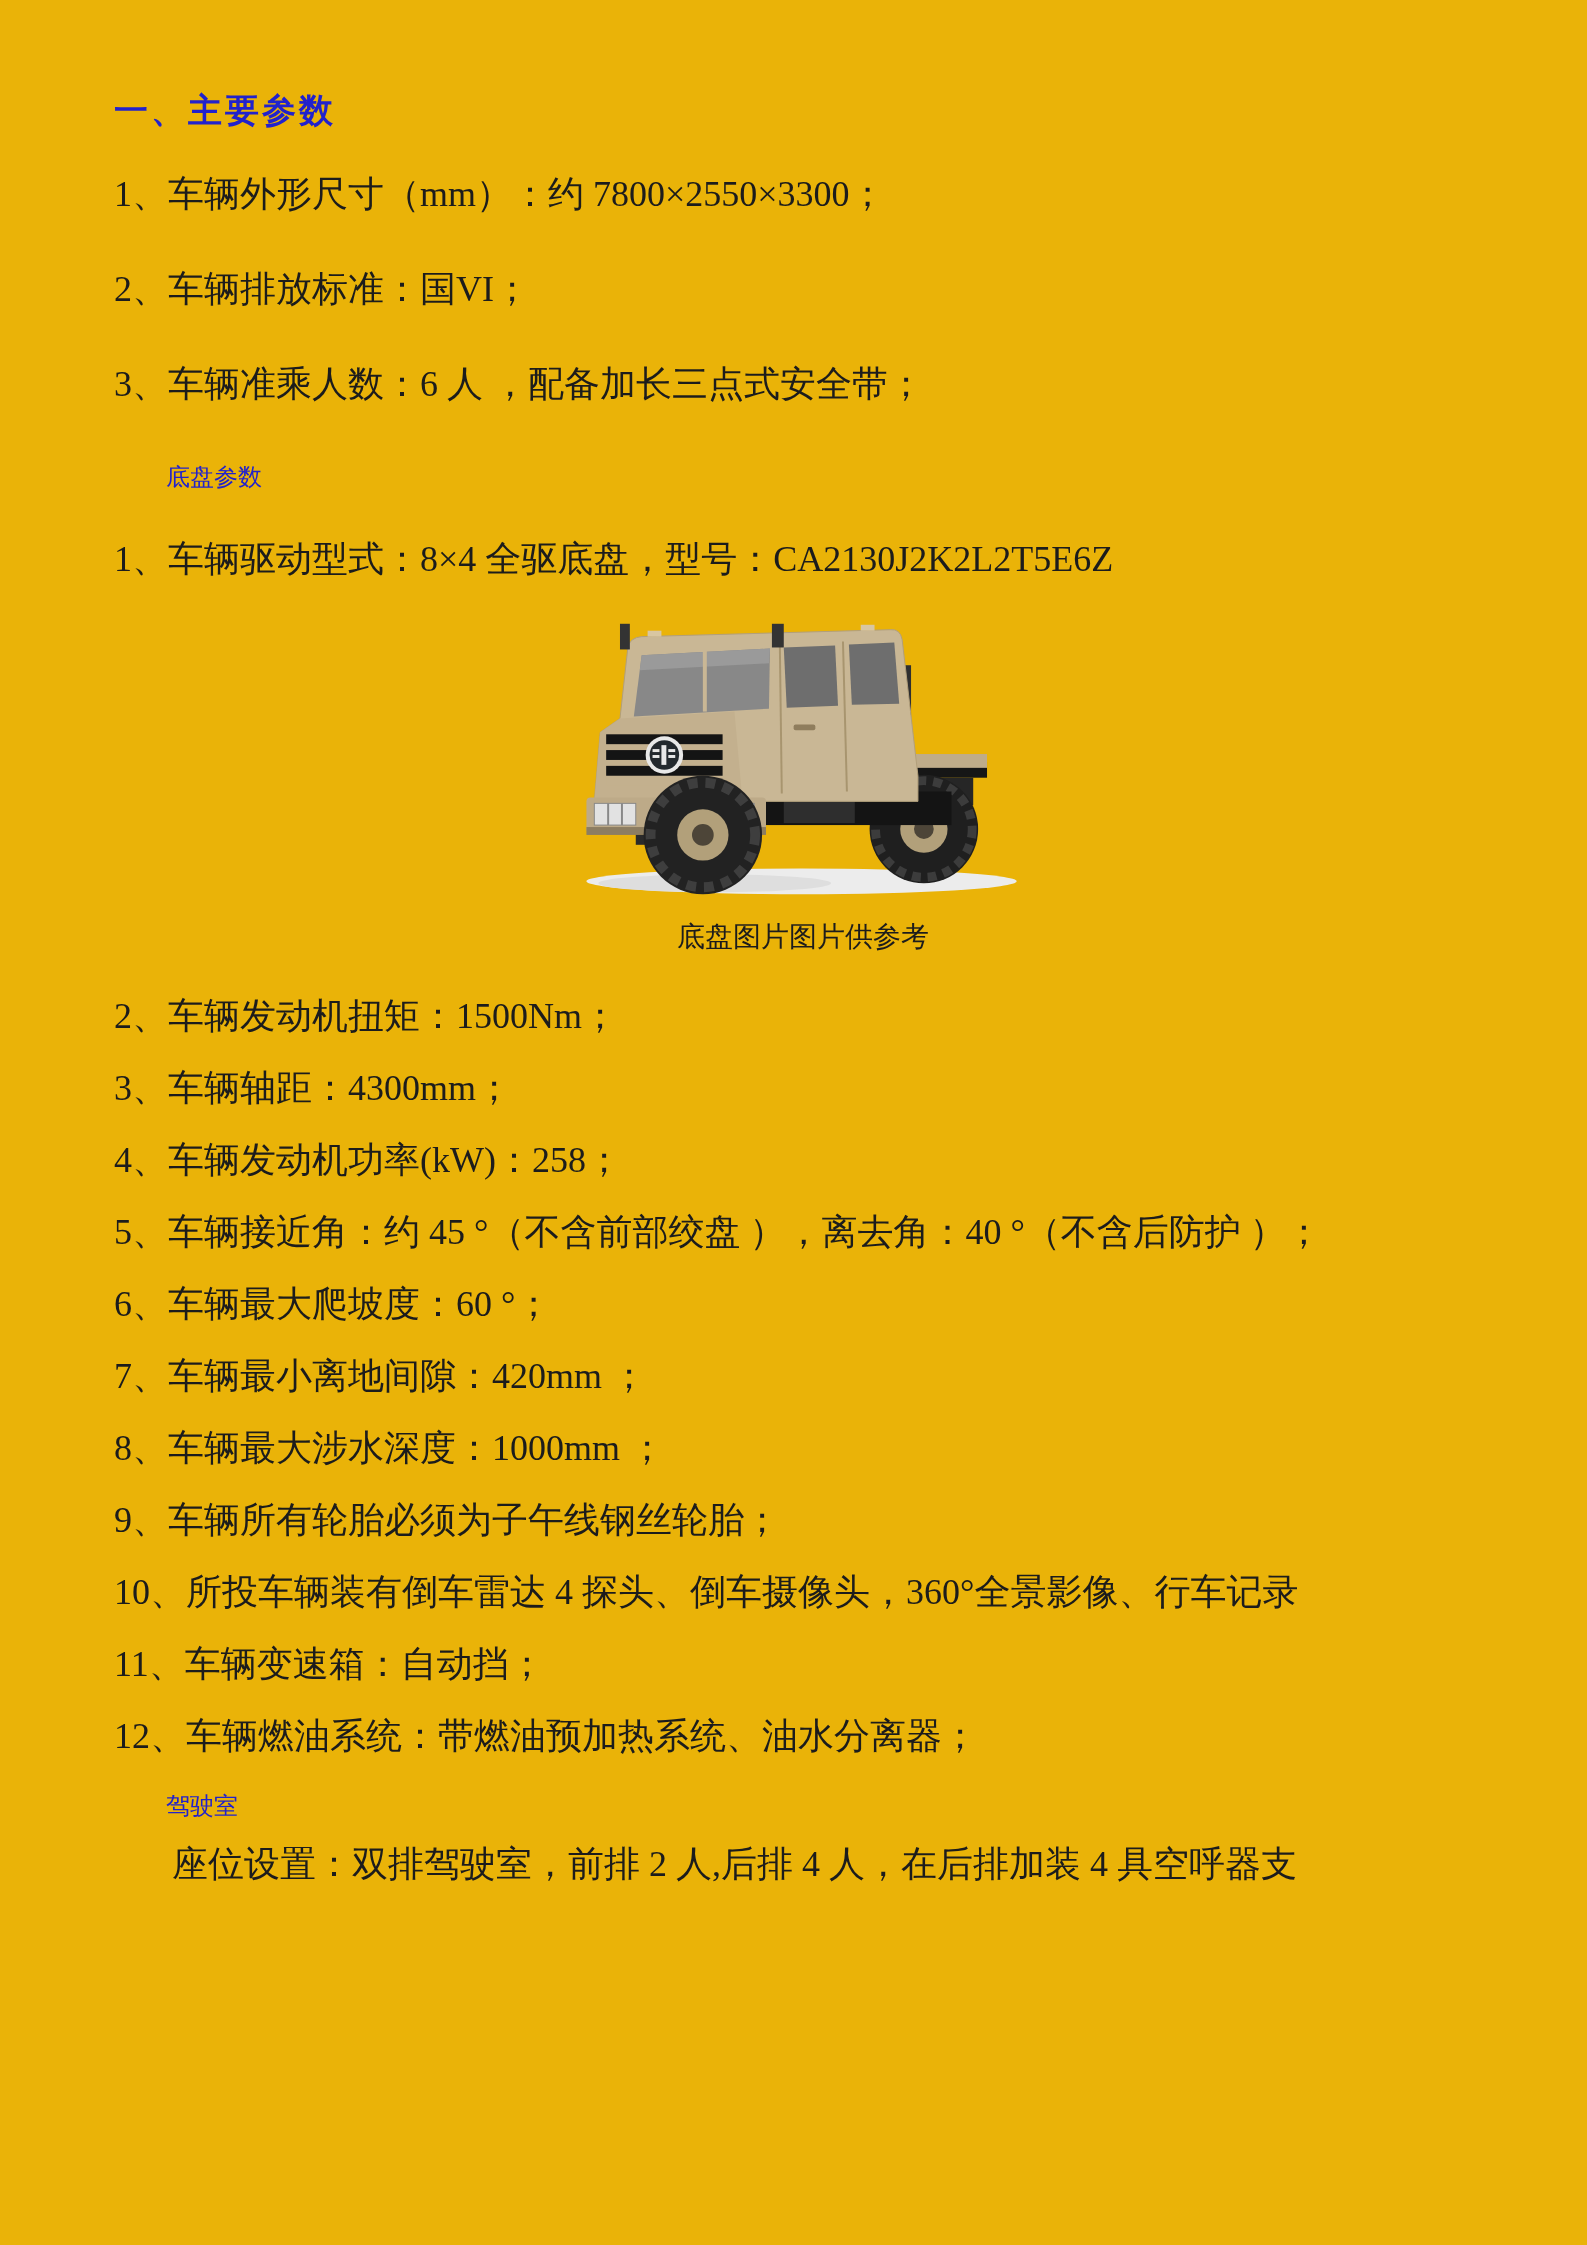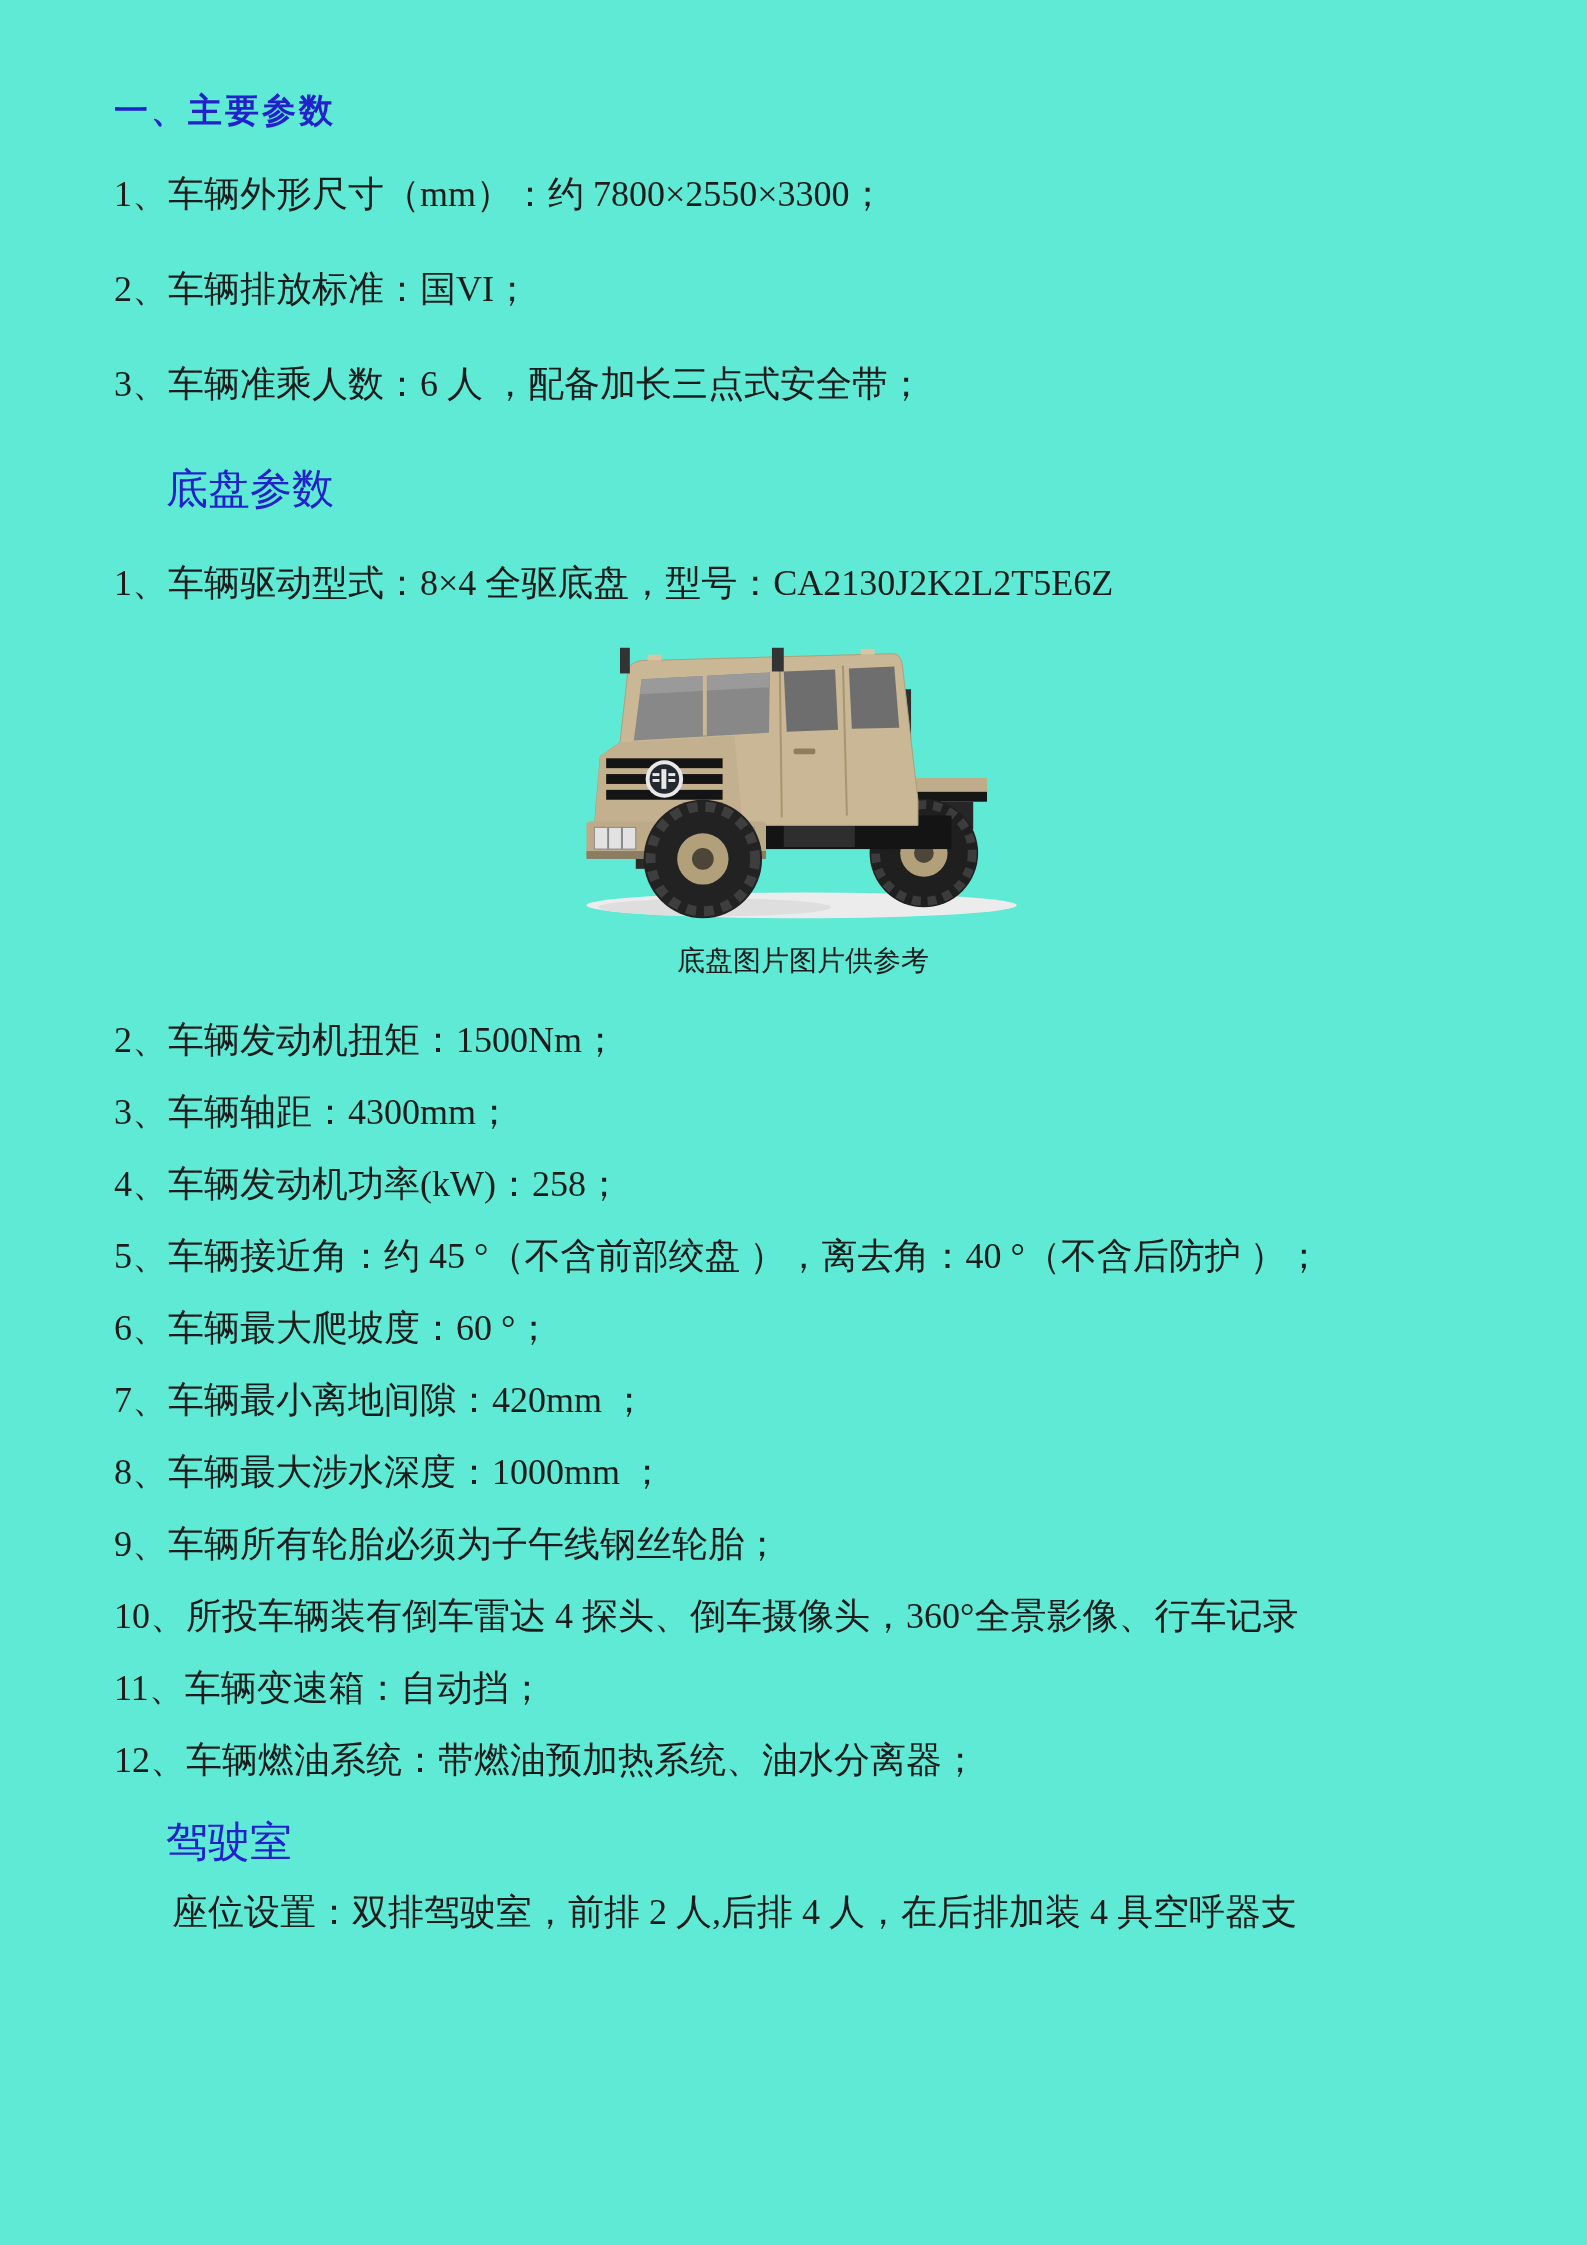--- a/index.html
+++ b/index.html
@@ -1,41 +1,41 @@
 <!DOCTYPE html>
 <html><head>
 <meta charset="utf-8">
 <style>
   html, body { margin: 0; padding: 0; background: #ffffff; }
   .page {
     position: relative;
     width: 1587px;
     height: 2245px;
-    background: #5eead4;
+    background: #eab308;
     overflow: hidden;
     font-family: "Liberation Serif", serif;
     color: #1c1c1c;
   }
   .doc { padding: 88px 95px 0 114px; }
   .title {
     font-size: 34px;
     font-weight: bold;
     color: #2222cc;
     letter-spacing: 3px;
     margin: 0 0 42px 0;
   }
   .p {
     font-size: 36px;
     line-height: 37px;
     margin: 0 0 35px 0;
     white-space: nowrap;
   }
   .p.sp { margin-bottom: 58px; }
   .sub {
-    font-size: 42px;
+    font-size: 24px;
     font-weight: normal;
     color: #2222cc;
     margin: 0 0 48px 52px;
     font-family: Liberation Mono, monospace;
   }
   .sub.cab { margin: 24px 0 24px 52px; }
   .drive { margin-bottom: 30px; }
   figure.photo {
     margin: 0 auto 10px auto;
     width: 455px;

